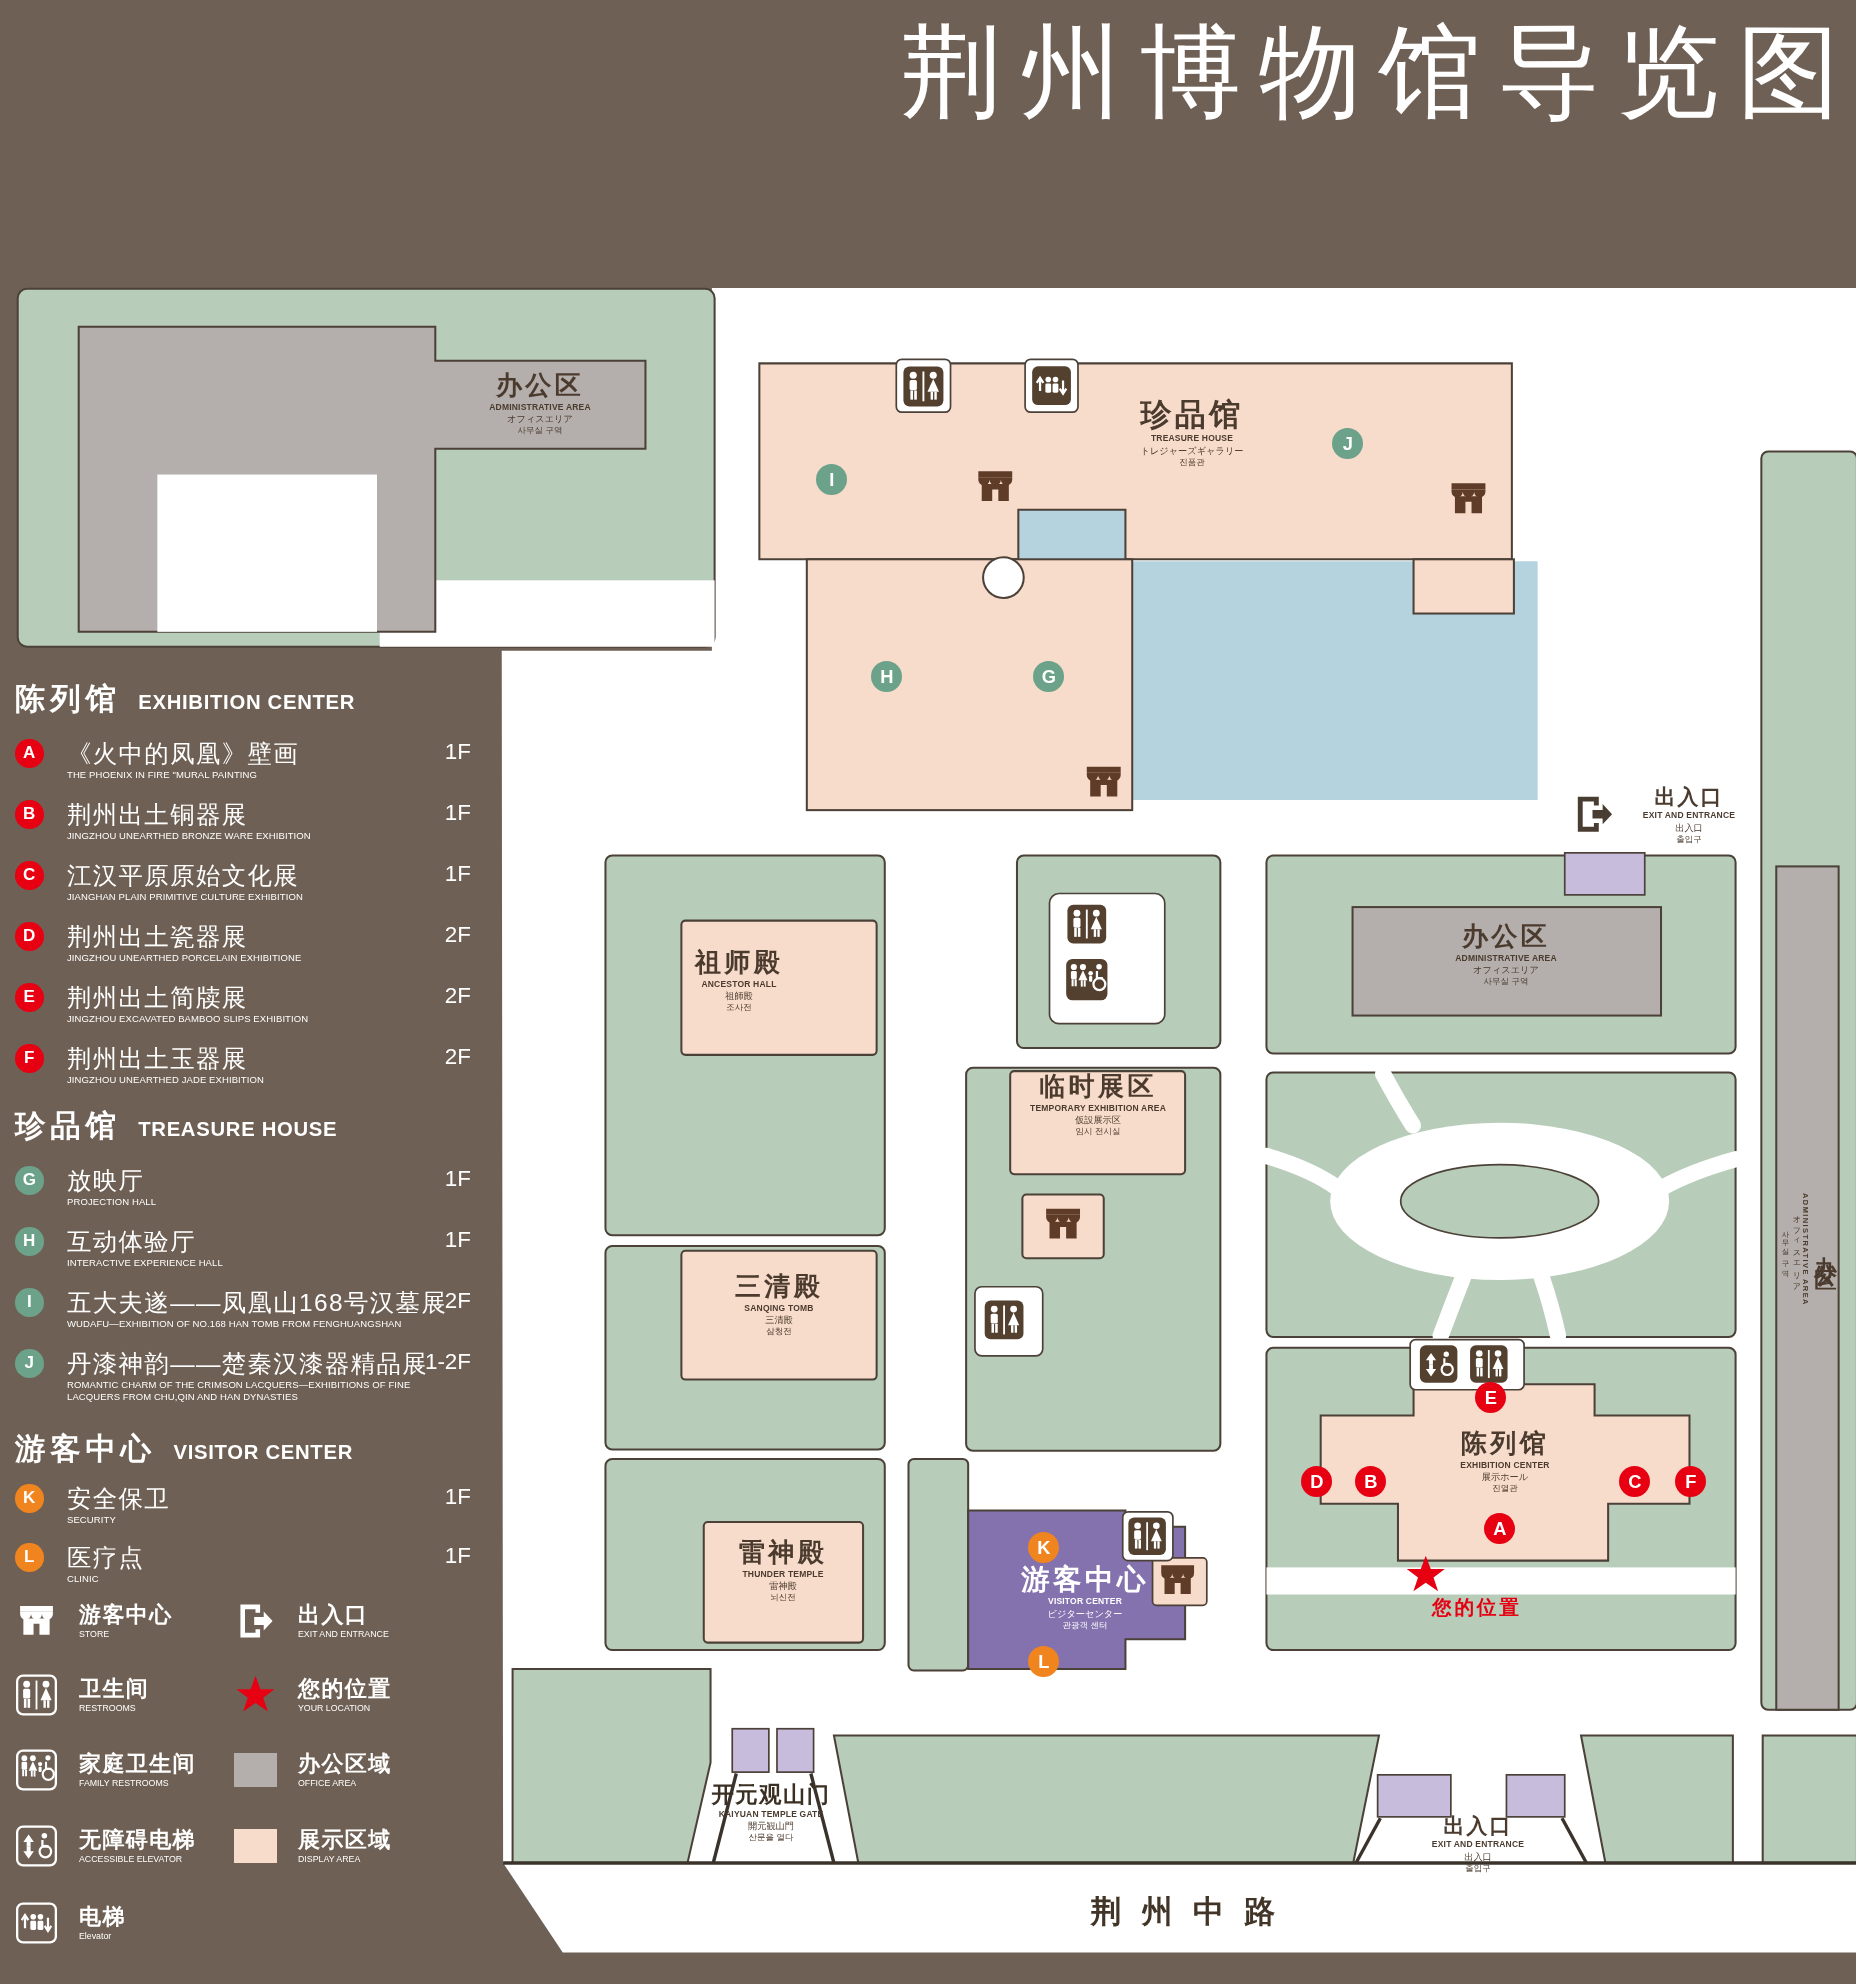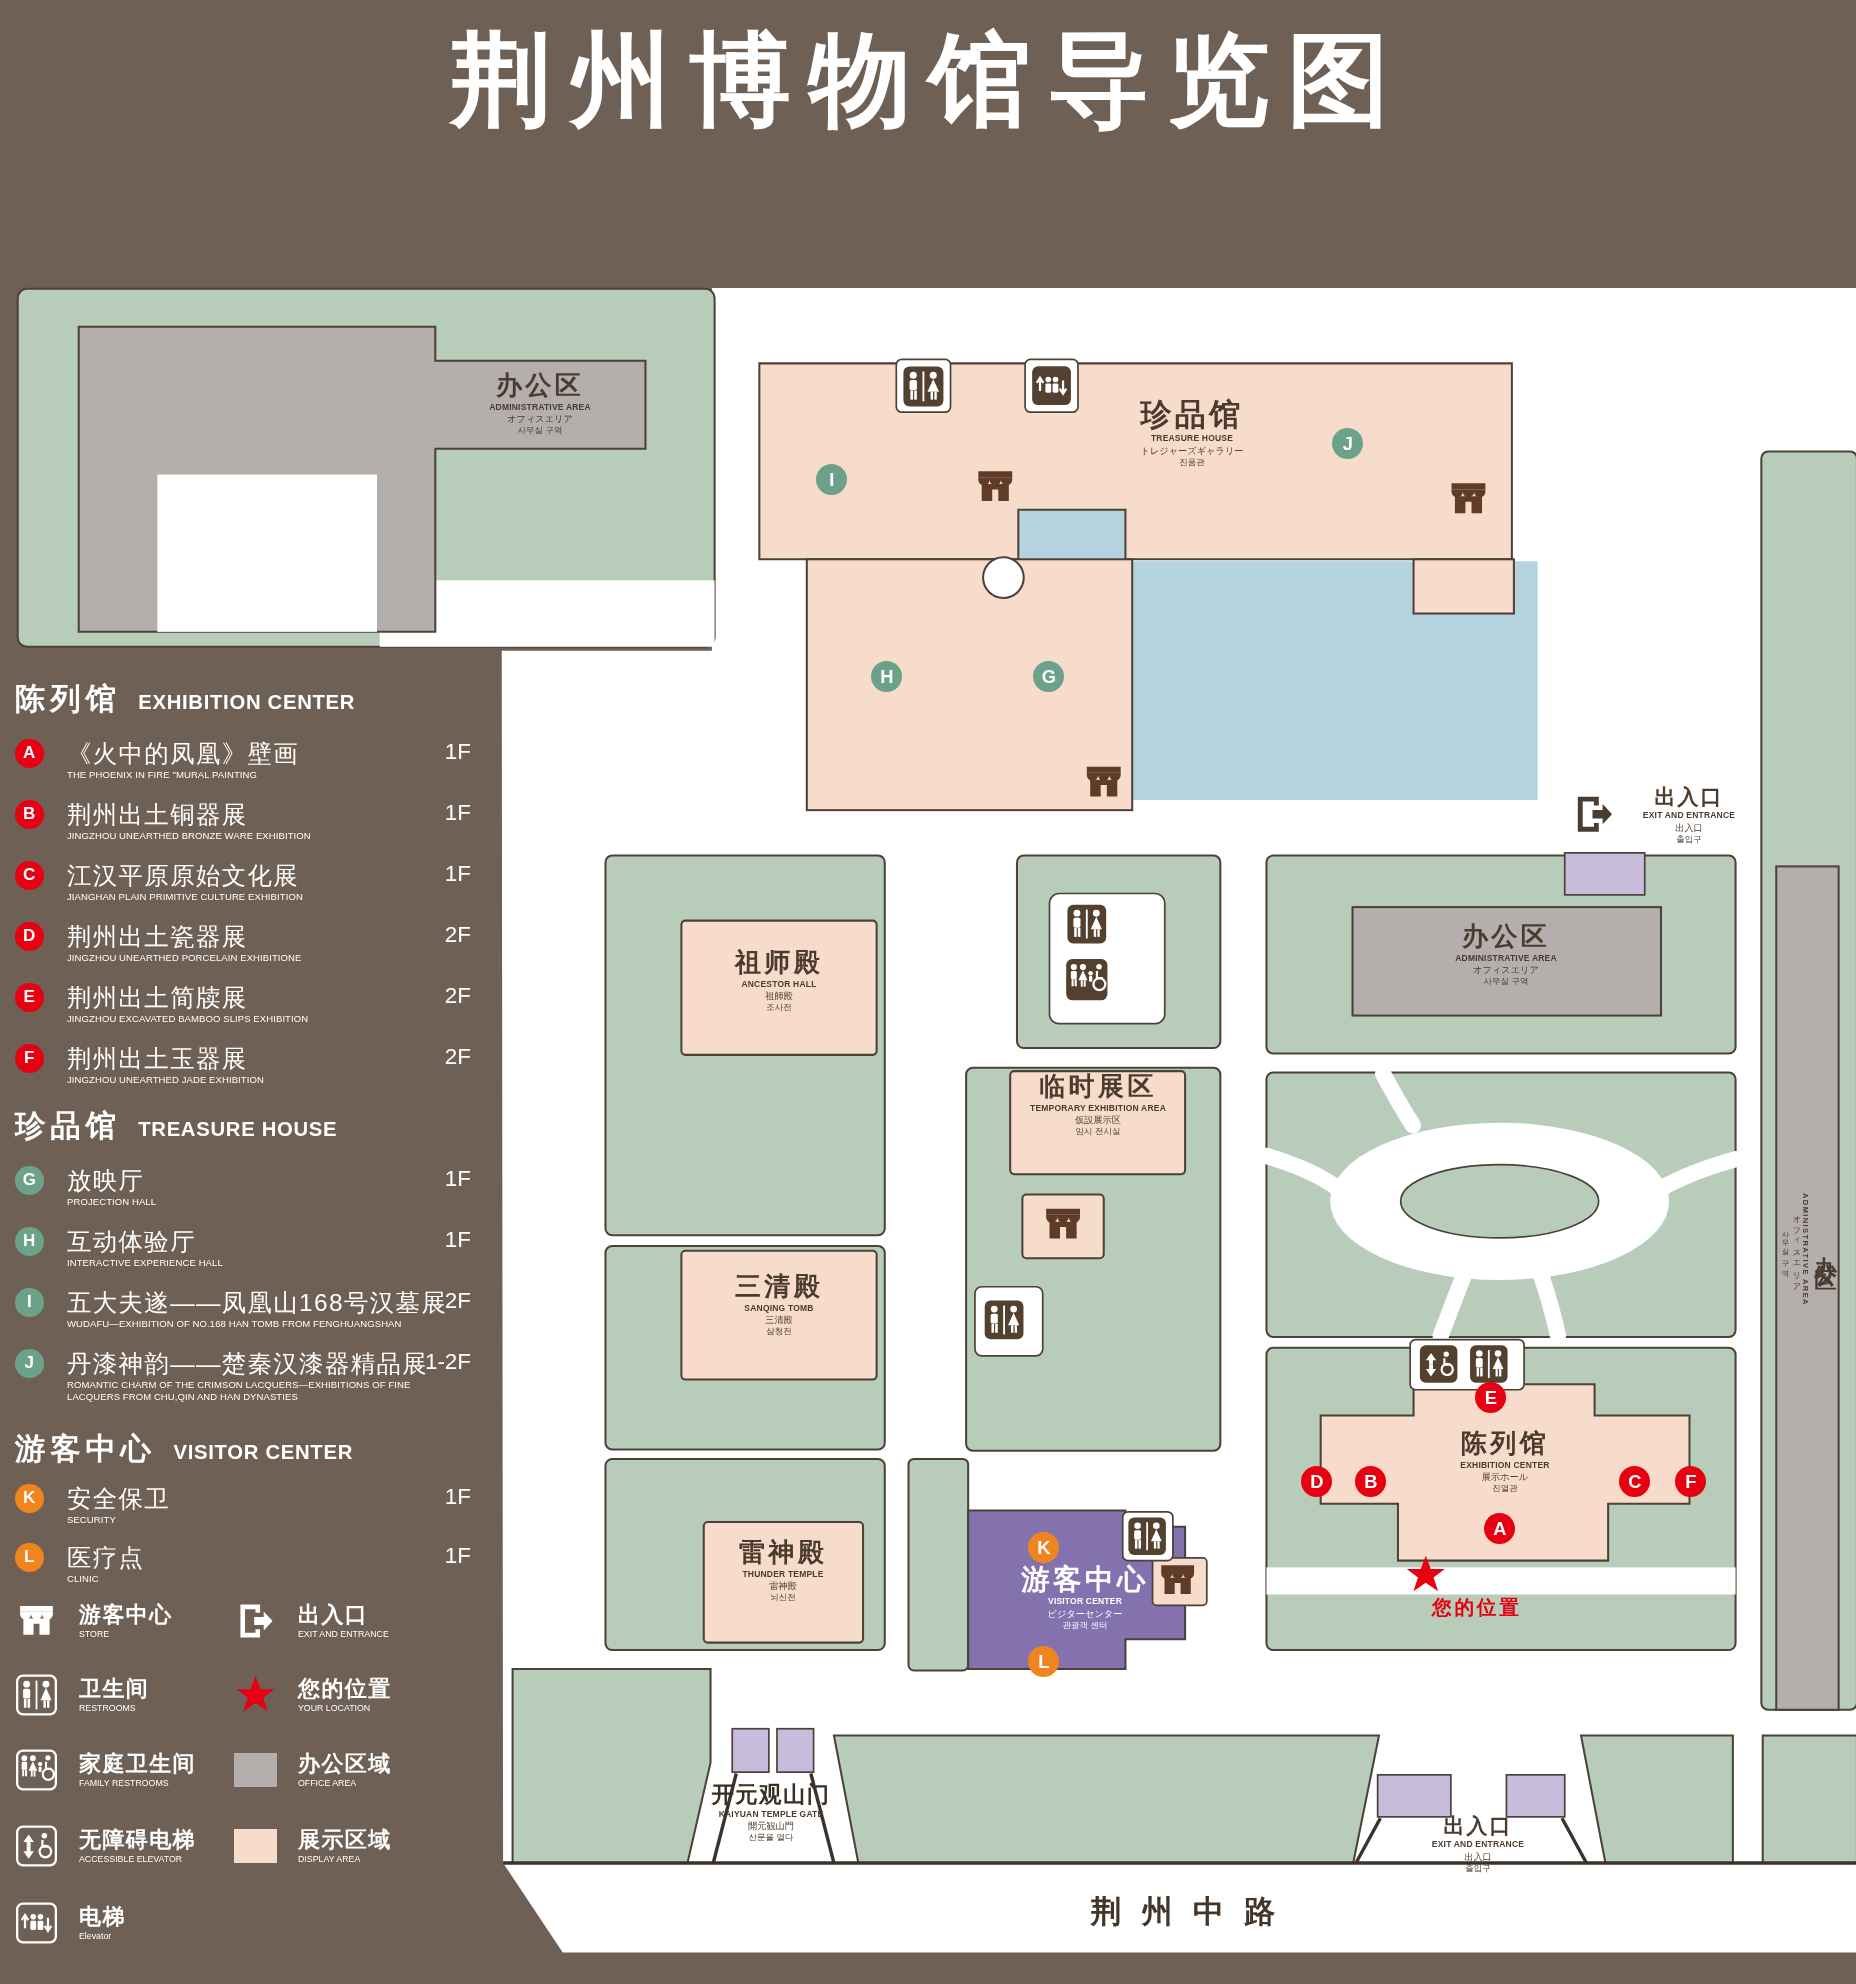--- a/index.html
+++ b/index.html
@@ -1,20 +1,20 @@
 <!DOCTYPE html>
 <html style="font-size:11px"><head>
 <meta charset="utf-8">
 <style>
   html,body{margin:0;padding:0;background:#6f6055;}
   .page{position:relative;width:1857px;height:1985px;background:#6f6055;
         font-family:"Liberation Sans","DejaVu Sans",sans-serif;overflow:hidden;}
   
   .hdr{position:absolute;left:0;top:5.4px;width:100%;text-align:center;color:#ffffff;}
-  .hdr h1{margin:8px;font-size:102px;font-weight:bold;letter-spacing:17.6px;}
+  .hdr h1{margin:0;font-size:102px;font-weight:normal;letter-spacing:17.6px;text-align:right;}
   .hdr .sub{margin-top:9.5px;font-size:41px;font-weight:bold;letter-spacing:2px;}
   
   svg.map{position:absolute;left:0;top:0;}
   
   .blabel{position:absolute;transform:translateX(-50%);text-align:center;color:#4b3b2e;
           line-height:1.14;white-space:nowrap;}
   .blabel span{display:block;}
   .blabel .zh{font-size:26px;font-weight:bold;letter-spacing:3.4px;}
   .blabel .en{font-size:8.5px;font-weight:bold;letter-spacing:0.2px;margin-top:2px;}
   .blabel .jp{font-size:9.2px;margin-top:2px;}
@@ -231,21 +231,21 @@
     <span class="kr">사무실 구역</span>
   </div>
 
   <div class="blabel lg" style="left:1192px;top:397px">
     <span class="zh">珍品馆</span>
     <span class="en">TREASURE HOUSE</span>
     <span class="jp">トレジャーズギャラリー</span>
     <span class="kr">진품관</span>
   </div>
 
-  <div class="blabel" style="left:779px;top:948px">
+  <div class="blabel" style="left:739px;top:948px">
     <span class="zh">祖师殿</span>
     <span class="en">ANCESTOR HALL</span>
     <span class="jp">祖師殿</span>
     <span class="kr">조사전</span>
   </div>
 
   <div class="blabel" style="left:1506px;top:922px">
     <span class="zh">办公区</span>
     <span class="en">ADMINISTRATIVE AREA</span>
     <span class="jp">オフィスエリア</span>

